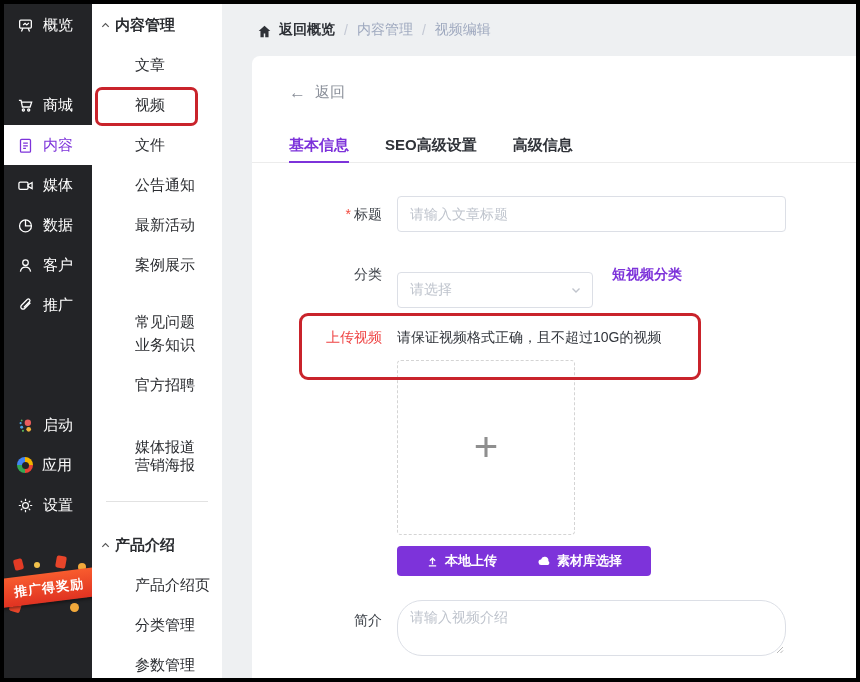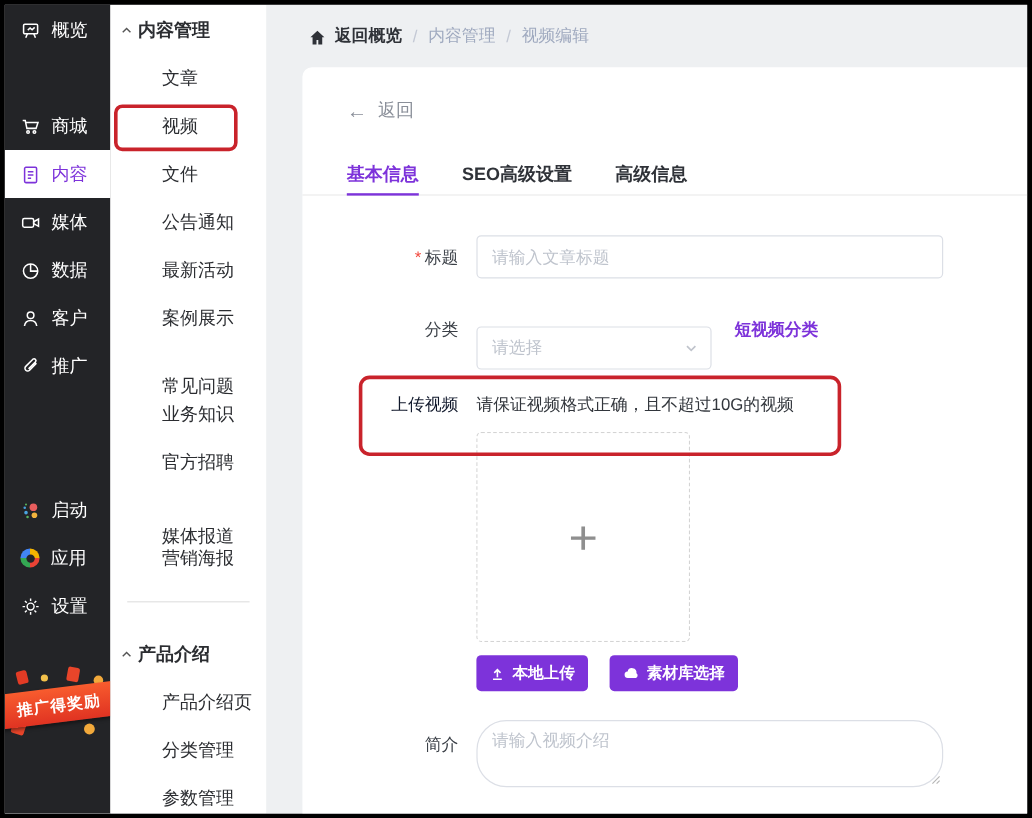--- a/index.html
+++ b/index.html
@@ -74,21 +74,21 @@
           display:flex;align-items:center;justify-content:space-between;
           padding:0 10px 0 12px;font-size:14px;color:#bfc4cd;cursor:pointer;margin-top:16px;}
   .plink{position:absolute;height:36px;line-height:36px;color:var(--accent);font-weight:bold;
          font-size:14px;cursor:pointer;}
   .upload-hint{position:absolute;height:36px;line-height:36px;font-size:14px;color:#32363c;}
   .dashed-box{position:absolute;border:1px dashed #d4d4d4;border-radius:4px;background:#fff;
               display:flex;align-items:center;justify-content:center;cursor:pointer;}
   .plus{color:#8f8f8f;font-size:42px;font-weight:200;line-height:1;transform:scaleY(.95);}
   .btn{position:absolute;height:30px;display:inline-flex;align-items:center;gap:6px;
        background:var(--accent);color:#fff;border:none;border-radius:4px;
-       font-size:13px;font-weight:bold;padding:0 11px;cursor:pointer;font-family:inherit;}
+       font-size:13px;font-weight:bold;padding:0 29px;cursor:pointer;font-family:inherit;}
   .textarea{position:absolute;border:1px solid #dcdfe6;border-radius:4px;font-size:14px;
             padding:8px 12px;resize:none;font-family:inherit;color:#333;outline:none;}
   .grip{position:absolute;pointer-events:none;}
 </style>
 </head>
 <body>
 
 <div class="frame">
 
   <nav class="psb">
@@ -292,21 +292,21 @@
         <span>分类</span>
       </div>
       <div class="select" style="left:145px;top:200px;width:196px;height:36px">
         <span>请选择</span>
         <svg width="12" height="12" viewBox="0 0 12 12" fill="none" stroke="#c0c4cc" stroke-width="1.4">
             <polyline points="2.5,4.5 6,8 9.5,4.5"></polyline>
           </svg>
       </div>
       <span class="plink" style="left:360px;top:200px">短视频分类</span>
 
-      <div class="f-label" style="top:263px;left:0;font-weight:500;color:#0f172a">
+      <div class="f-label" style="top:263px;left:0;font-weight:500;color:#ef4444">
         <span>上传视频</span>
       </div>
       <div class="upload-hint" style="left:145px;top:263px">请保证视频格式正确，且不超过10G的视频</div>
 
       <div class="dashed-box" style="left:145px;top:304px;width:178px;height:175px">
         <span class="plus">+</span>
       </div>
 
       <button class="btn" style="left:145px;top:490px">
         <svg width="13" height="13" viewBox="0 0 16 16" fill="none" stroke="#fff" stroke-width="1.6">

